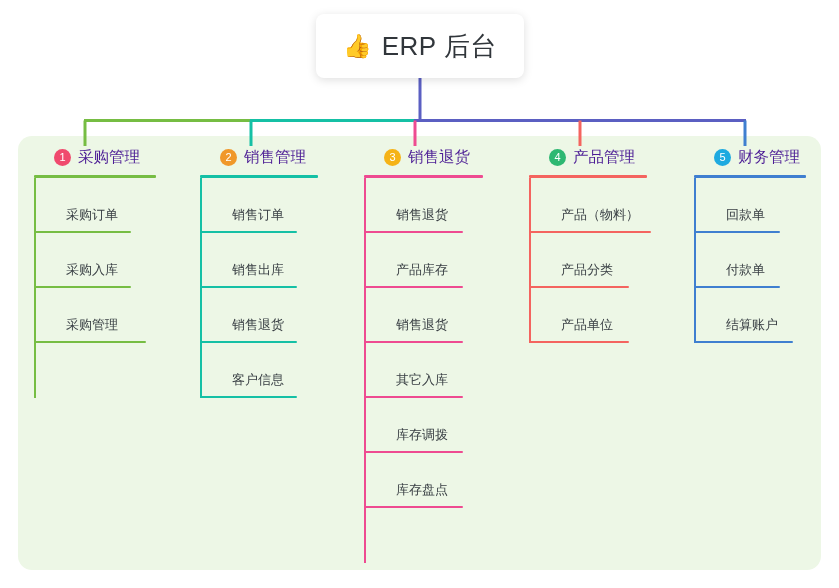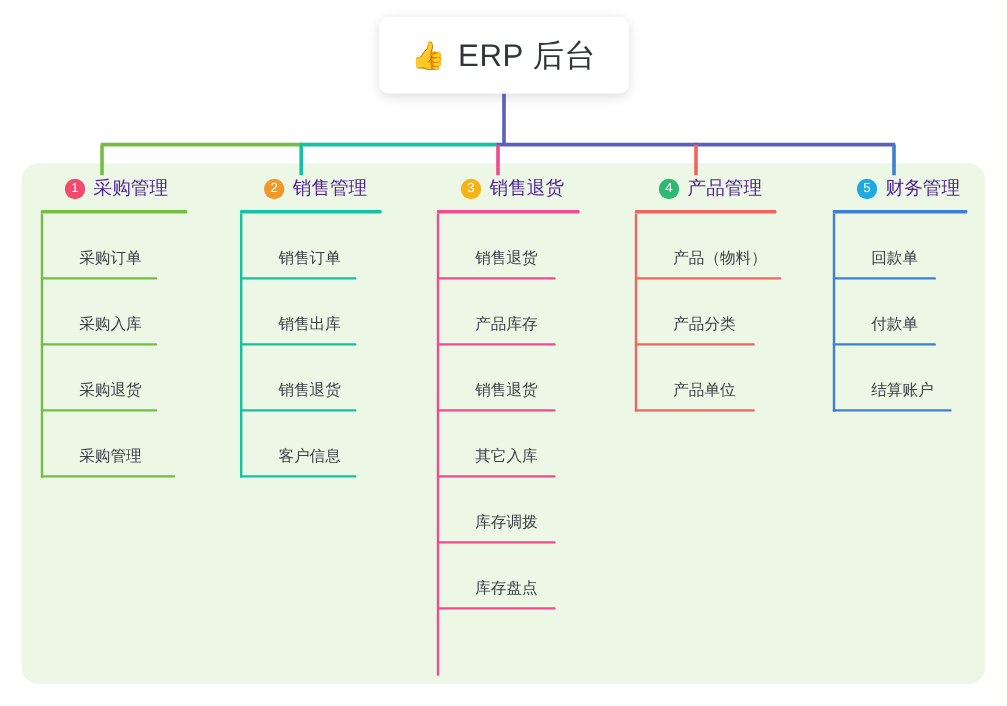--- a/index.html
+++ b/index.html
@@ -96,24 +96,20 @@
         <div class="items">
           <div class="item">
             <span class="item-label">采购订单</span>
             <div class="item-rule" style="width: 97px; background: rgb(118, 189, 67);"></div>
           </div>
           <div class="item">
             <span class="item-label">采购入库</span>
             <div class="item-rule" style="width: 97px; background: rgb(118, 189, 67);"></div>
           </div>
           <div class="item">
-            <span class="item-label">采购退货</span>
-            <div class="item-rule" style="width: 97px; background: rgb(118, 189, 67);"></div>
-          </div>
-          <div class="item">
             <span class="item-label">采购管理</span>
             <div class="item-rule" style="width: 112px; background: rgb(118, 189, 67);"></div>
           </div>
           <div style="position: absolute; left: 0px; top: 0px; width: 2px; background: rgb(118, 189, 67); height: 220px;"></div>
         </div>
       </div>
       <div class="col" style="left: 200px; width: 160px;">
         <div class="col-head">
           <span class="badge" style="background: rgb(240, 152, 42);">2</span>
           <span class="head-label">销售管理</span>

